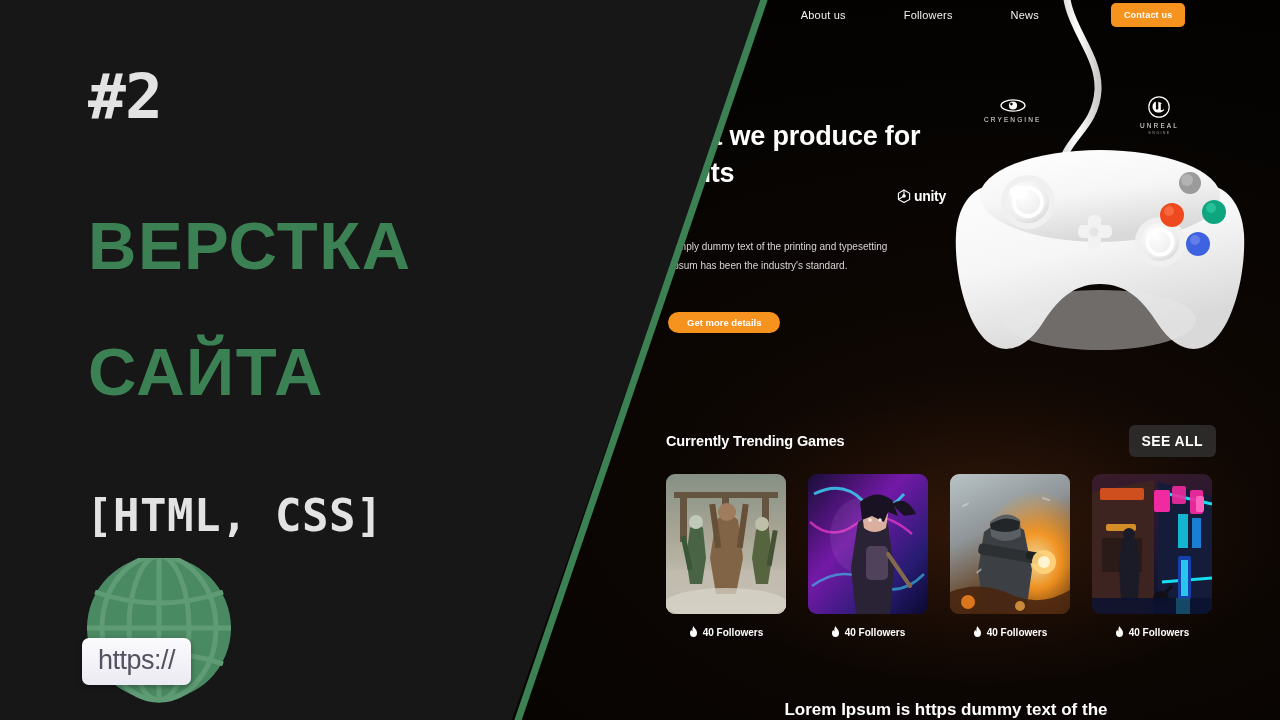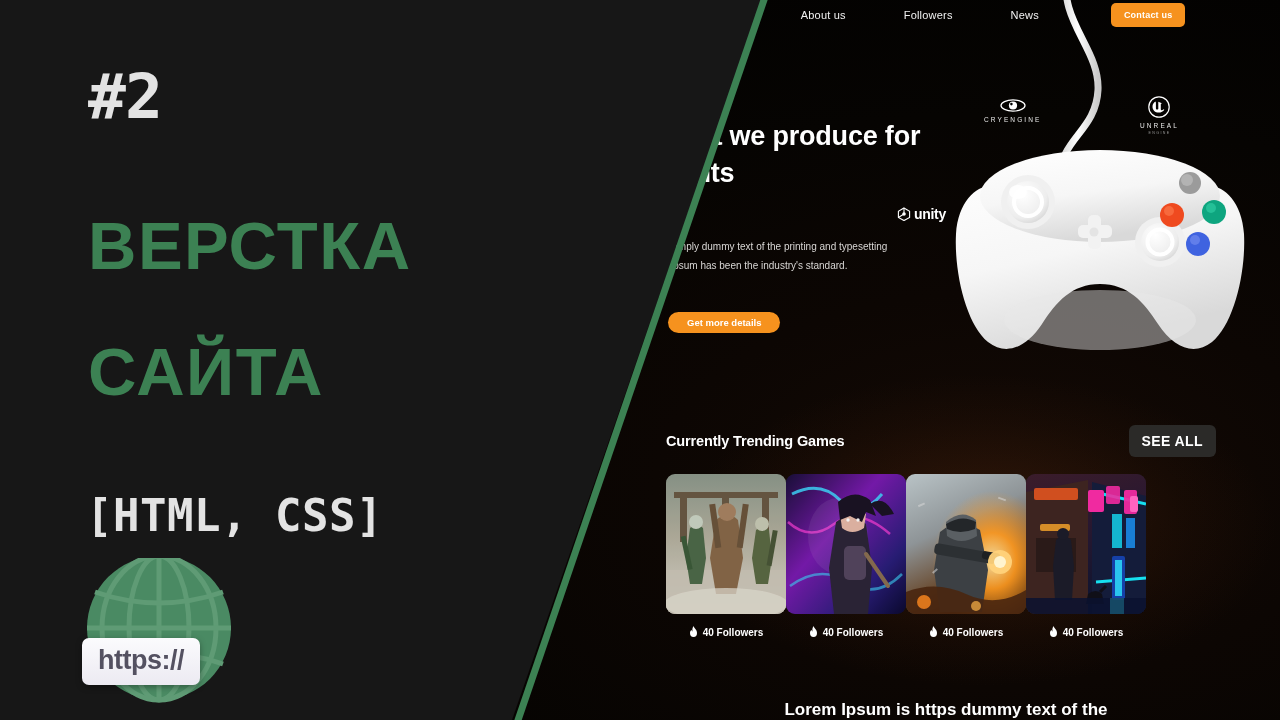--- a/index.html
+++ b/index.html
@@ -105,21 +105,21 @@
   }
 
   
   .engine-logo {
     position: absolute;
     display: flex; flex-direction: column; align-items: center;
     color: #ffffff;
   }
   #logo-cryengine { left: 984px; top: 99px; }
   #logo-unreal   { left: 1140px; top: 96px; }
-  #logo-unity    { left: 897px; top: 206px; flex-direction: row; align-items: center; gap: 3px; }
+  #logo-unity    { left: 897px; top: 188px; flex-direction: row; align-items: center; gap: 3px; }
   .engine-name {
     font-size: 6.5px;
     letter-spacing: 2.1px;
     color: #e8e8e8;
     margin-top: 4px;
     white-space: nowrap;
   }
   .engine-sub {
     font-size: 3.6px;
     letter-spacing: 1.4px;
@@ -149,21 +149,21 @@
   #see-all-btn {
     background: #2b2a28; color: #ffffff;
     font-size: 14px; font-weight: 700; letter-spacing: .4px;
     border: none; border-radius: 6px;
     padding: 8px 13px; cursor: pointer; font-family: inherit;
   }
 
   #cards-row {
     position: absolute; left: 666px; top: 474px;
     width: 550px;
-    display: flex; 
+    display: flex; gap: 22px;
   }
   .game-card { width: 120px; }
   .card-thumb {
     width: 120px; height: 140px;
     border-radius: 9px;
     overflow: hidden;
     position: relative;
     background: #1a1a1a;
   }
   .card-meta {
@@ -226,21 +226,21 @@
   #https-pill {
     position: absolute; left: 82px; top: 638px;
     background: linear-gradient(180deg, #fbfbfd 0%, #eceaf2 100%);
     border-radius: 7px;
     padding: 9px 16px 11px 16px;
     box-shadow: 0 2px 6px rgba(0,0,0,.35);
   }
   #https-text {
     color: #545161;
     font-size: 27px;
-    font-weight: 700;
+    font-weight: 400;
     letter-spacing: -.5px;
     line-height: 1;
   }
 </style>
 </head>
 <body>
 
 <div id="stage">
 
   <div id="site-preview">

